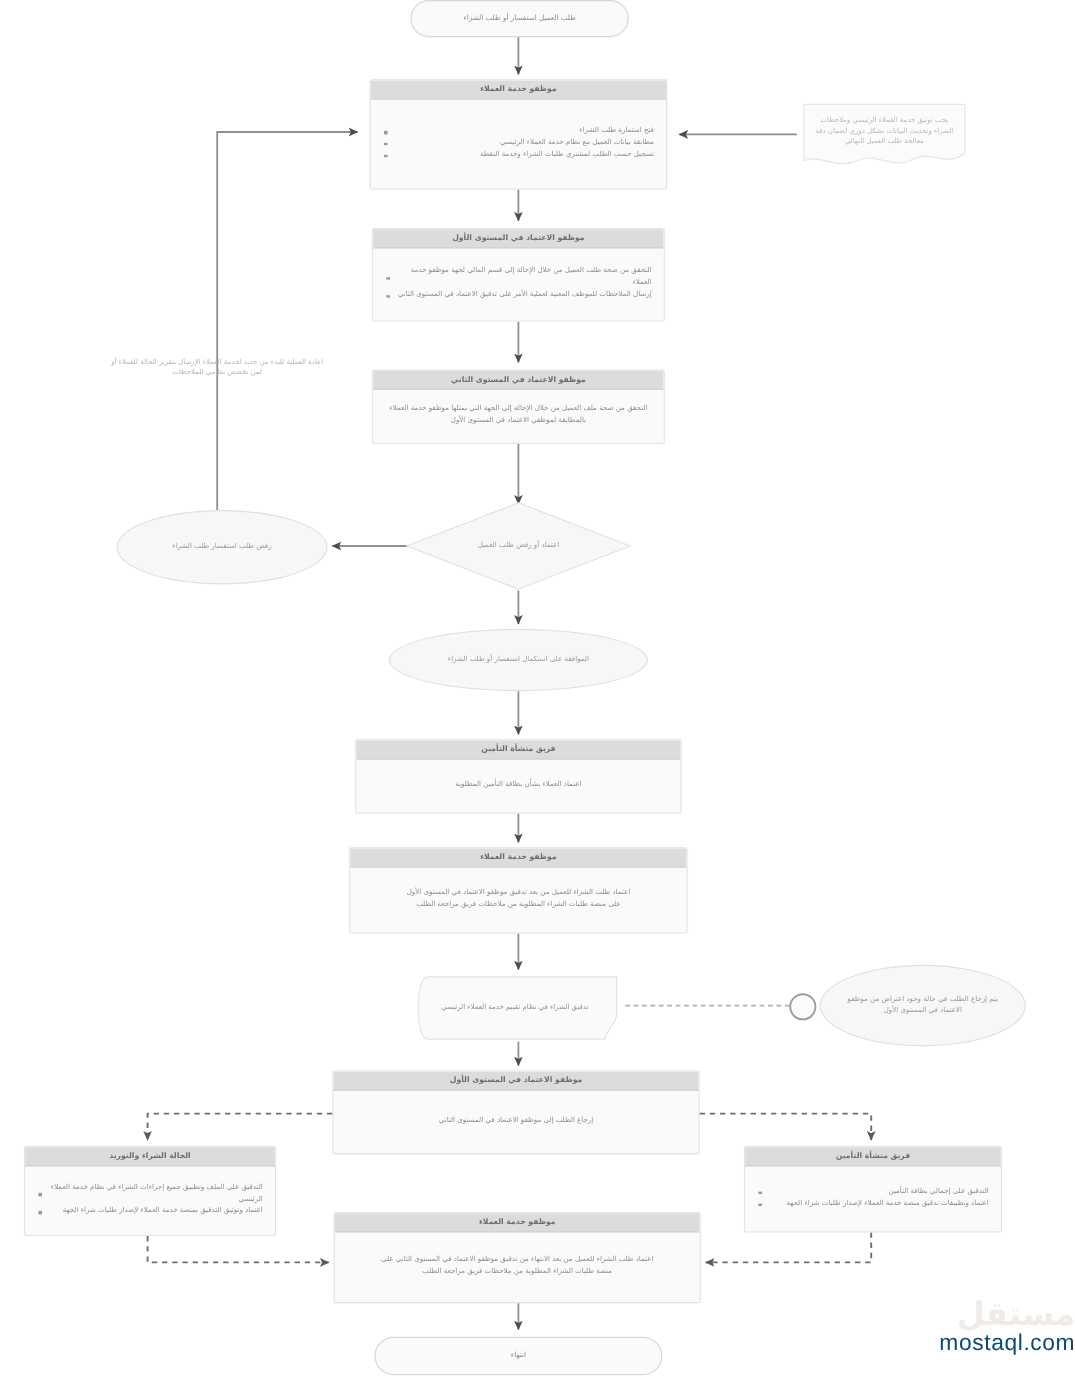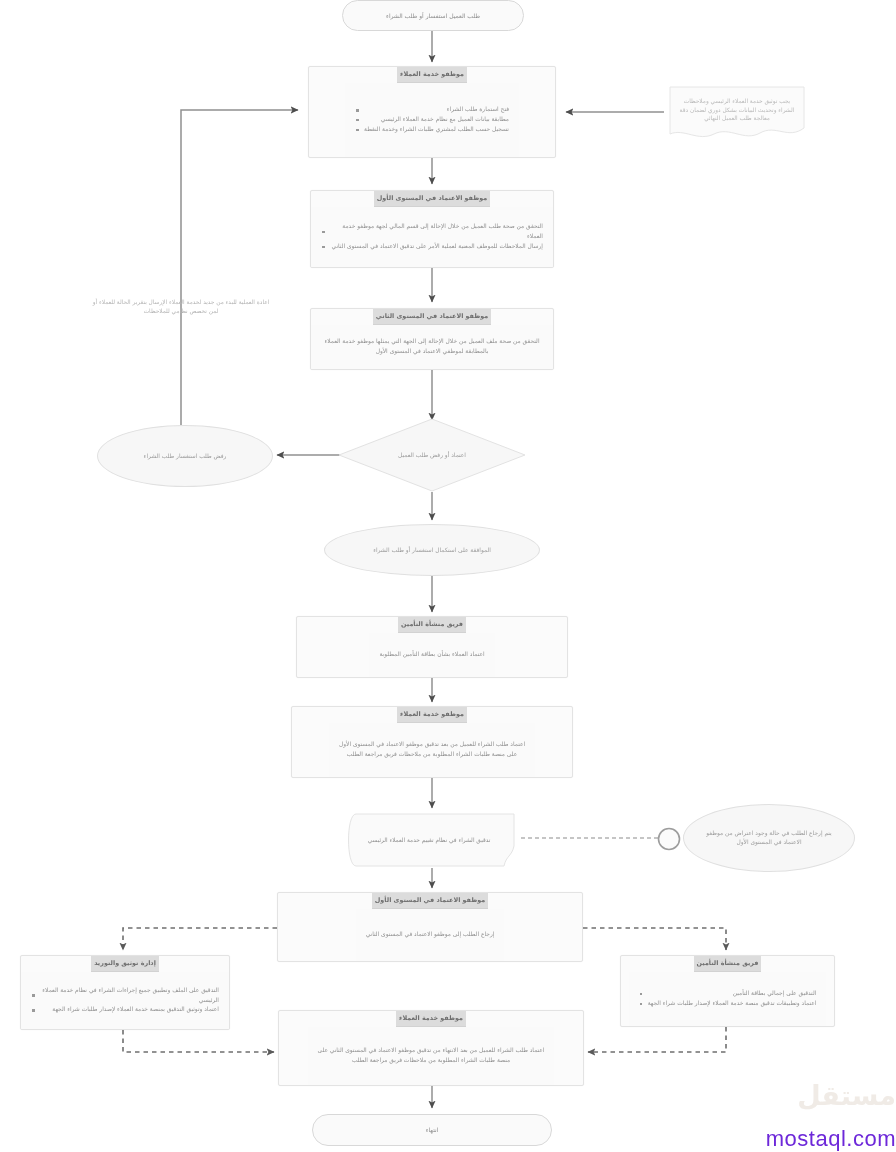--- a/index.html
+++ b/index.html
@@ -7,21 +7,21 @@
     width:896px;height:1152px;
     background:#ffffff;
     font-family:"DejaVu Sans","Liberation Sans",sans-serif;
     position:relative;overflow:hidden;
     color:#555;
   }
   #canvas{position:absolute;inset:0;width:896px;height:1152px;}
   svg.wires{position:absolute;left:0;top:0;width:896px;height:1152px;pointer-events:none;}
 
   
-  .node{position:absolute;box-sizing:border-box;align-items:center;}
+  .node{position:absolute;box-sizing:border-box;}
 
   
   .proc{
     background:#fbfbfb;
     border:1px solid #e3e3e3;
     border-radius:2px;
     box-shadow:0 0 0 0.5px rgba(0,0,0,0.02);
     display:flex;flex-direction:column;
     overflow:hidden;
   }
@@ -113,22 +113,22 @@
   
   #watermark{
     position:absolute;left:0;right:0;top:1082px;
     text-align:right;pointer-events:none;
   }
   #watermark .wm-ar{
     font-size:27px;color:#f0ebe6;letter-spacing:1px;
     font-weight:bold;line-height:1;
   }
   #watermark .wm-en{
-    font-size:22px;color:#6d28d9;letter-spacing:.5px;
-    margin-top:17px;font-family:"Liberation Sans",sans-serif;
+    font-size:19px;color:#0c4a6e;letter-spacing:.5px;
+    margin-top:0;font-family:"Liberation Sans",sans-serif;
   }
 </style>
 </head>
 <body>
 
 <div id="canvas">
 
   <svg class="wires" viewBox="0 0 896 1152">
     <defs>
       <marker id="ah" markerWidth="9" markerHeight="9" refX="7.4" refY="4.5" orient="auto" markerUnits="userSpaceOnUse">
@@ -263,21 +263,21 @@
   </div>
 
   <div class="node proc" style="left:277px;top:892px;width:306px;height:70px;">
     <div class="hdr">موظفو الاعتماد في المستوى الأول</div>
     <div class="body plain">
       <div class="bline center">إرجاع الطلب إلى موظفو الاعتماد في المستوى الثاني</div>
     </div>
   </div>
 
   <div class="node proc" style="left:20px;top:955px;width:210px;height:75px;">
-    <div class="hdr">إدارة توثيق والتوريد</div>
+    <div class="hdr">الحالة الشراء والتوريد</div>
     <div class="body bullets">
       <div class="bline">التدقيق على الملف وتطبيق جميع إجراءات الشراء في نظام خدمة العملاء الرئيسي</div>
       <div class="bline">اعتماد وتوثيق التدقيق بمنصة خدمة العملاء لإصدار طلبات شراء الجهة</div>
     </div>
   </div>
 
   <div class="node proc" style="left:620px;top:955px;width:215px;height:72px;">
     <div class="hdr">فريق منشأة التأمين</div>
     <div class="body bullets">
       <div class="bline">التدقيق على إجمالي بطاقة التأمين</div>

